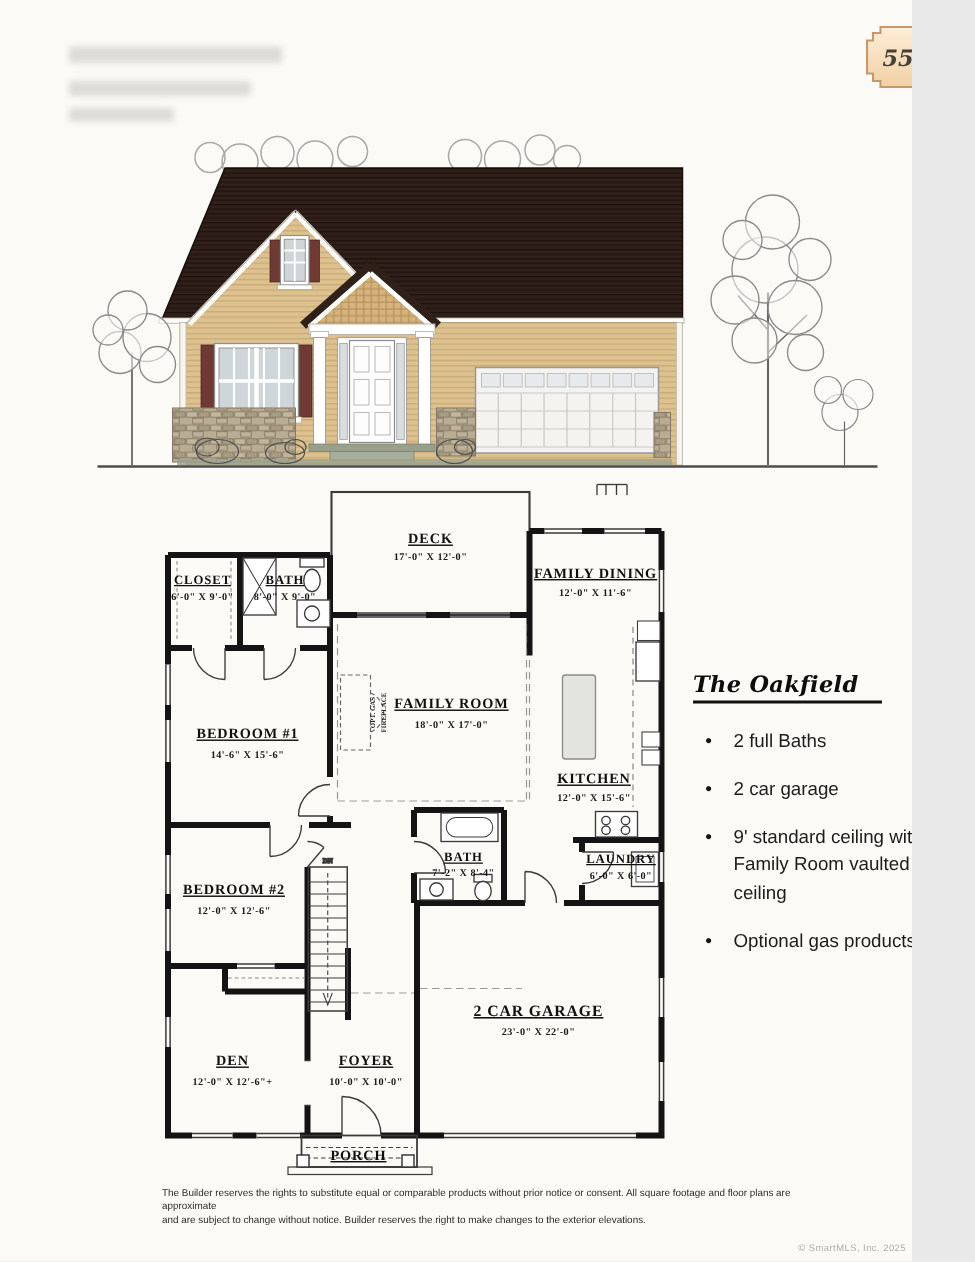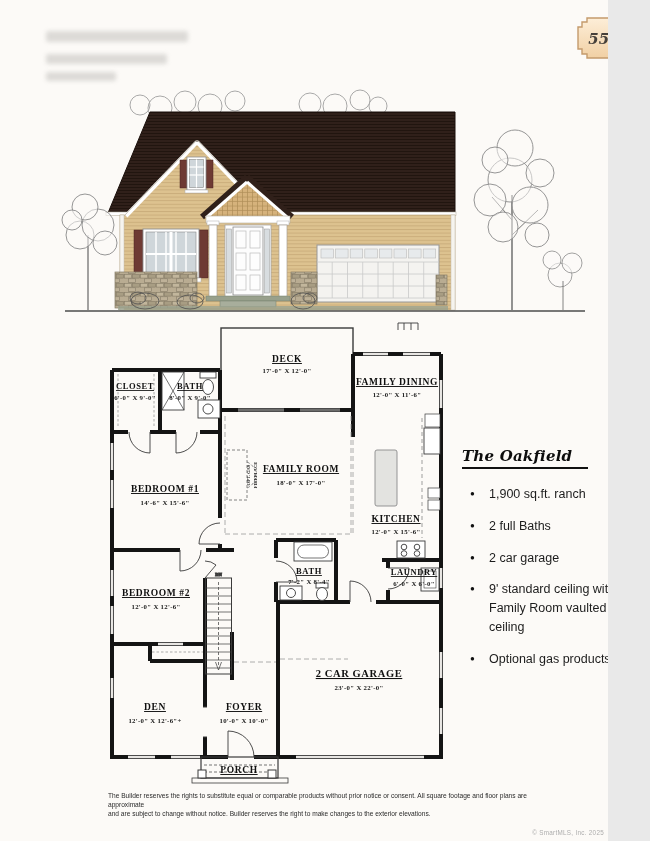--- a/index.html
+++ b/index.html
@@ -427,21 +427,20 @@
       <text class="rn" x="156" y="388" text-anchor="middle">FOYER</text>
       <text class="rd" x="156" y="401" text-anchor="middle">10'-0" X 10'-0"</text>
 
       <text class="rn" x="151" y="451" text-anchor="middle">PORCH</text>
     </g>
   </svg>
 
   <div class="info">
     <h1>The Oakfield</h1>
     <ul>
-      <li>1,900 sq.ft. ranch</li>
       <li>2 full Baths</li>
       <li>2 car garage</li>
       <li>9' standard ceiling with 11' Family Room vaulted ceiling</li>
       <li>Optional gas products</li>
     </ul>
   </div>
 
   <div class="disc">
     <div>The Builder reserves the rights to substitute equal or comparable products without prior notice or consent. All square footage and floor plans are approximate</div>
     <div>and are subject to change without notice. Builder reserves the right to make changes to the exterior elevations.</div>

